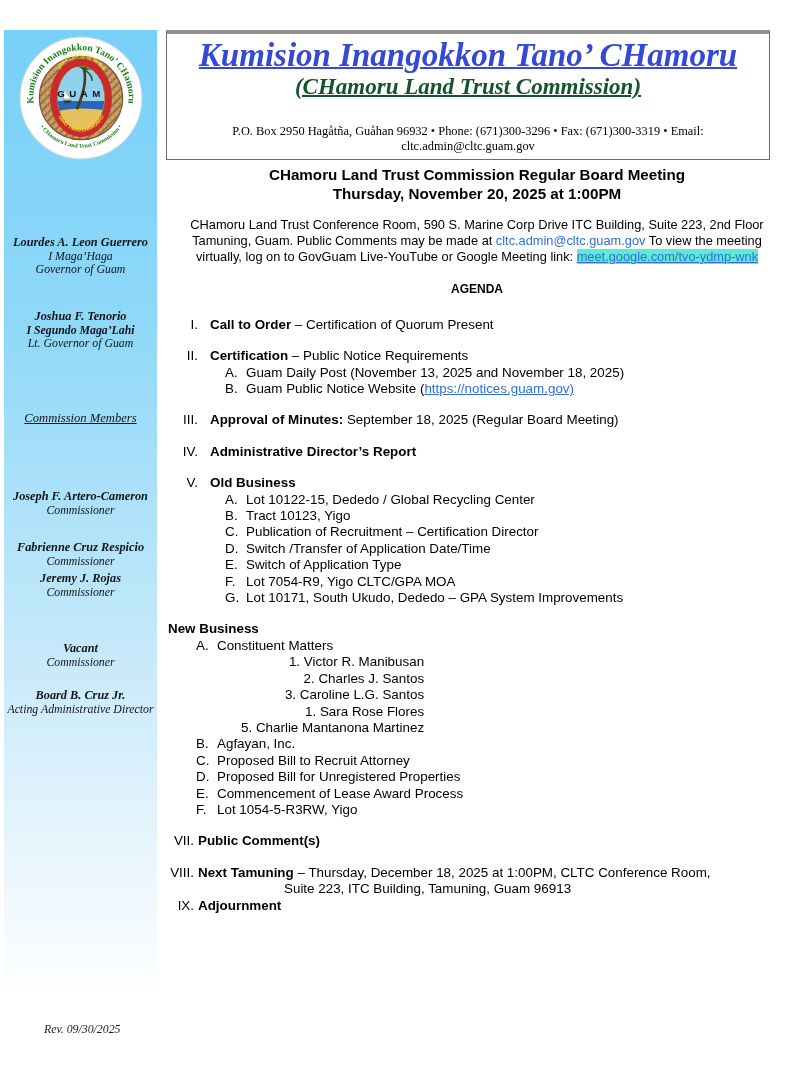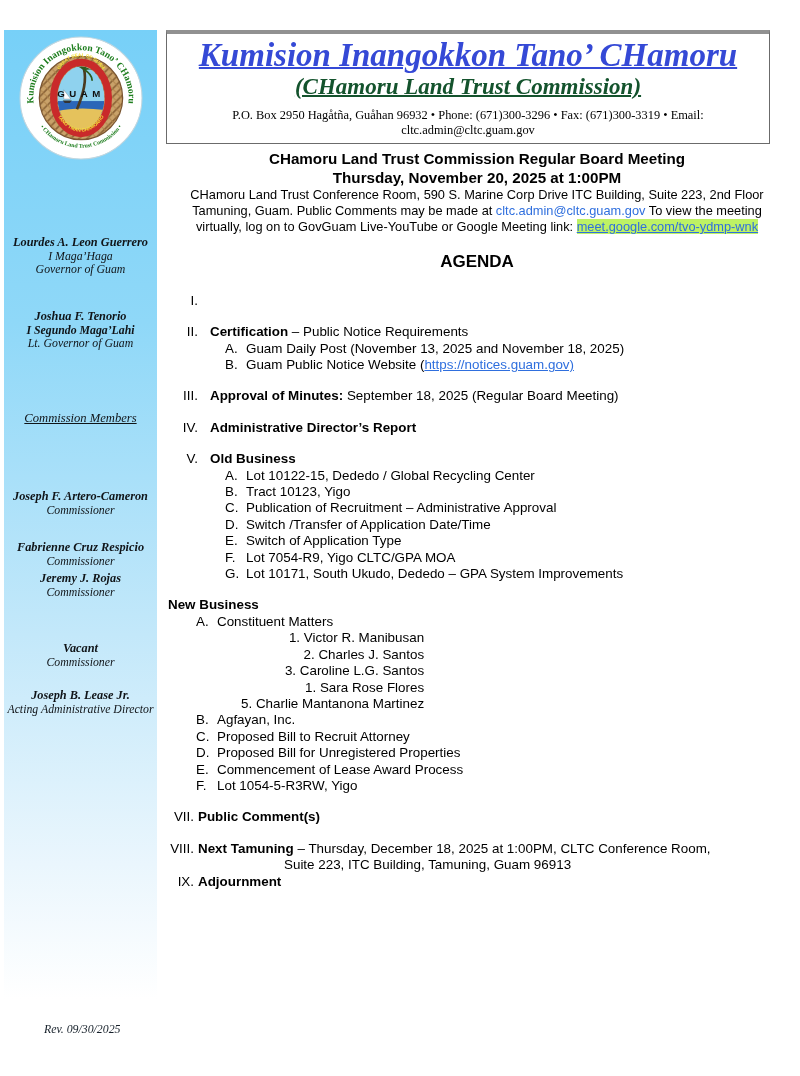--- a/index.html
+++ b/index.html
@@ -35,27 +35,27 @@
   .org-title{
     font-family:"Liberation Serif",serif;font-weight:bold;font-style:italic;
     color:#3549D6;font-size:33px;line-height:1.12;
     text-decoration:underline;text-decoration-thickness:2px;
   }
   .org-subtitle{
     font-family:"Liberation Serif",serif;font-weight:bold;font-style:italic;
     color:#14532d;font-size:23px;line-height:1.15;
     text-decoration:underline;text-decoration-thickness:2px;
   }
-  .contact-line{font-family:"Liberation Serif",serif;font-size:12.4px;margin-top:8px;color:#000;}
+  .contact-line{font-family:"Liberation Serif",serif;font-size:12.4px;margin-top:24px;color:#000;}
   .meeting-title-block{text-align:center;font-weight:bold;font-size:15.2px;line-height:19px;margin-top:5px;}
-  .intro{ text-align:center;font-size:12.8px;line-height:15.8px;margin-top:0; }
+  .intro{ text-align:center;font-size:12.8px;line-height:15.8px;margin-top:14px; }
   .doc-link{color:#2F6FDE;text-decoration:none;cursor:pointer;}
   .u{text-decoration:underline;}
-  .hl{background:#bef264;}
-  .agenda-heading{text-align:center;font-weight:bold;font-size:17px;margin-top:17px;}
+  .hl{background:#5eead4;}
+  .agenda-heading{text-align:center;font-weight:bold;font-size:12px;margin-top:17px;}
   #agenda-list{margin:21px 0 0 8px;font-size:13.4px;line-height:16.4px;}
   .agenda-item{display:flex;margin-bottom:15px;}
   .agenda-item:nth-child(8){margin-bottom:0;}
   .numeral{flex:none;width:30px;text-align:right;margin-right:12px;}
   .agenda-item:nth-child(n+6) .numeral{width:26px;margin-right:4px;}
   .item-title{font-weight:bold;}
   .sub-item{display:flex;margin-left:15px;}
   .agenda-item:nth-child(n+6) .sub-item{margin-left:28px;}
   .sub-letter{flex:none;width:21px;}
   .sub-name{margin-left:24px;text-align:right;}
@@ -141,21 +141,21 @@
   </div>
   <div class="sb-group m3">
     <div class="sb-name">Jeremy J. Rojas</div>
     <div class="sb-title">Commissioner</div>
   </div>
   <div class="sb-group m4">
     <div class="sb-name">Vacant</div>
     <div class="sb-title">Commissioner</div>
   </div>
   <div class="sb-group m5">
-    <div class="sb-name">Joseph B. Lease Jr.</div>
+    <div class="sb-name">Board B. Cruz Jr.</div>
     <div class="sb-title">Acting Administrative Director</div>
   </div>
 </div>
 
 <div class="rev">Rev. 09/30/2025</div>
 
 <div class="content">
 
   <div class="header-box">
     <div class="org-title">Kumision Inangokkon Tano’ CHamoru</div>
@@ -172,20 +172,23 @@
     <div>CHamoru Land Trust Conference Room, 590 S. Marine Corp Drive ITC Building, Suite 223, 2nd Floor</div>
     <div><span>Tamuning, Guam. Public Comments may be made at </span><a class="doc-link" href="#">cltc.admin@cltc.guam.gov</a><span> To view the meeting</span></div>
     <div><span>virtually, log on to GovGuam Live-YouTube or Google Meeting link: </span><a class="doc-link u hl" href="#">meet.google.com/tvo-ydmp-wnk</a></div>
   </div>
 
   <div class="agenda-heading">AGENDA</div>
 
   <div id="agenda-list">
       <div class="agenda-item">
         <div class="numeral">I.</div>
+        <div class="item-body">
+          <div class="item-head"><span class="item-title">Call to Order</span><span class="item-rest"> – Certification of Quorum Present</span></div>
+        </div>
       </div>
       <div class="agenda-item">
         <div class="numeral">II.</div>
         <div class="item-body">
           <div class="item-head"><span class="item-title">Certification</span><span class="item-rest"> – Public Notice Requirements</span></div>
           <div class="sub-item">
             <div class="sub-letter">A.</div>
             <div class="sub-text"><span>Guam Daily Post (November 13, 2025 and November 18, 2025)</span></div>
           </div>
           <div class="sub-item">
@@ -213,21 +216,21 @@
           <div class="sub-item">
             <div class="sub-letter">A.</div>
             <div class="sub-text"><span>Lot 10122-15, Dededo / Global Recycling Center</span></div>
           </div>
           <div class="sub-item">
             <div class="sub-letter">B.</div>
             <div class="sub-text"><span>Tract 10123, Yigo</span></div>
           </div>
           <div class="sub-item">
             <div class="sub-letter">C.</div>
-            <div class="sub-text"><span>Publication of Recruitment – Administrative Approval</span></div>
+            <div class="sub-text"><span>Publication of Recruitment – Certification Director</span></div>
           </div>
           <div class="sub-item">
             <div class="sub-letter">D.</div>
             <div class="sub-text"><span>Switch /Transfer of Application Date/Time</span></div>
           </div>
           <div class="sub-item">
             <div class="sub-letter">E.</div>
             <div class="sub-text"><span>Switch of Application Type</span></div>
           </div>
           <div class="sub-item">

